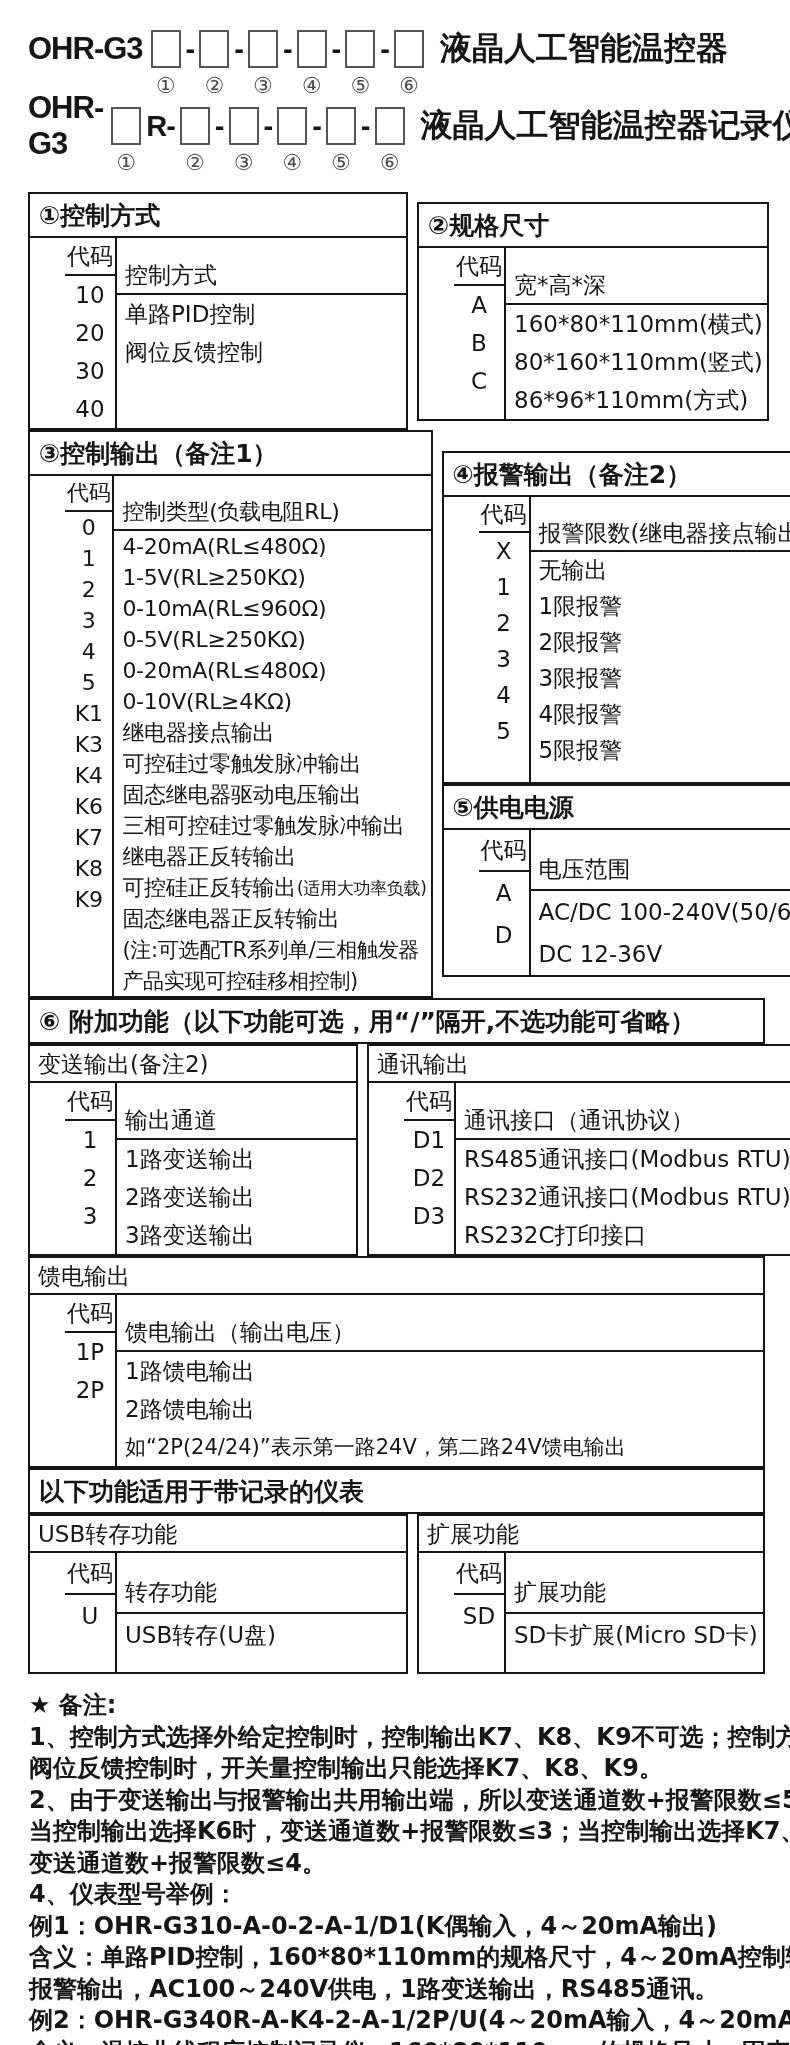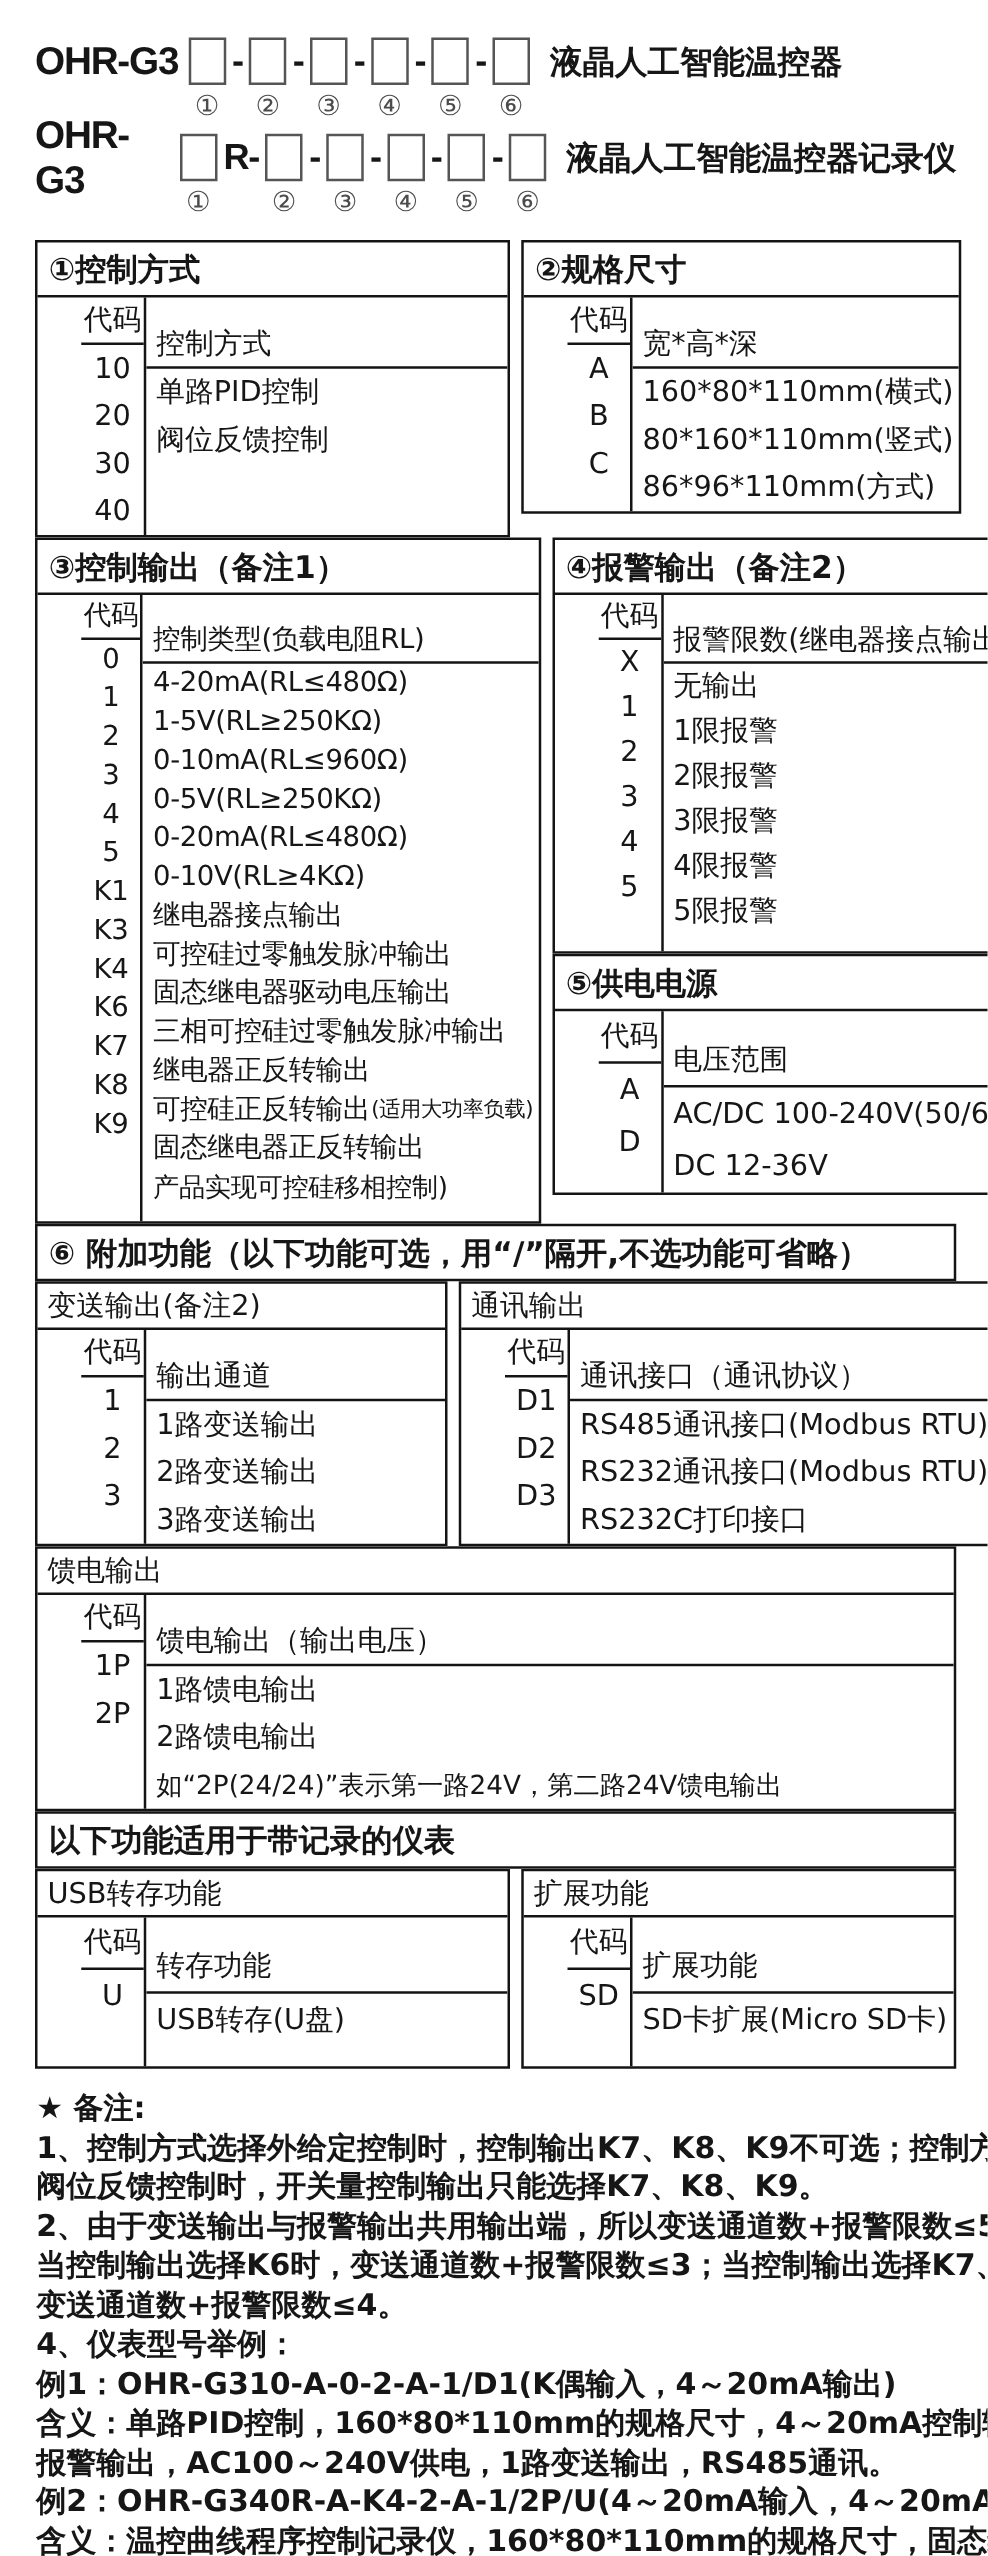--- a/index.html
+++ b/index.html
@@ -16,25 +16,25 @@
   .model-header { margin-bottom:14px; }
   .model-line { display:flex; align-items:center; }
   .munit { display:flex; flex-direction:column; align-items:center; }
   .mtop { height:50px; display:flex; align-items:center; }
   .mnum { height:27px; font-size:22px; color:#4c4c4c; line-height:24px; }
   .prefix { font-family:"Liberation Sans","DejaVu Sans",sans-serif; font-weight:bold;
             font-size:31px; letter-spacing:-1px; padding-right:8px; }
   .mbox { display:inline-block; width:30px; height:38px; border:2px solid #555; background:#fff; }
   .sepcell { font-family:"Liberation Sans","DejaVu Sans",sans-serif; font-weight:bold;
              font-size:29px; padding:0 5px; letter-spacing:-1px; }
-  .mdesc { font-size:26px; font-weight:600; padding-left:16px; white-space:nowrap; }
+  .mdesc { font-size:32px; font-weight:600; padding-left:16px; white-space:nowrap; }
 
   
   .seltable { width:737px; }
-  .cols { display:flex; align-items:flex-start; gap:9px; }
+  .cols { display:flex; align-items:center; gap:9px; }
   .wL380 { flex:0 0 380px; } .wL330 { flex:0 0 330px; } .wR { flex:1 1 auto; }
   .box { border:2.5px solid #141414; background:#fff; display:flex; flex-direction:column; }
   .sec-title { font-size:25px; font-weight:bold; padding:7px 8px 5px 9px;
                border-bottom:2.5px solid #141414; white-space:nowrap; line-height:30px; }
   .sec-title.noline { border-bottom:none; }
   .sub-title { font-size:23px; padding:4px 8px 3px 8px; border-bottom:2px solid #141414;
                white-space:nowrap; line-height:28px; }
   .tbody { display:flex; flex:1 1 auto; align-items:stretch; }
   .codecol { display:flex; flex-direction:column; border-right:2px solid #141414; flex:0 0 58px;padding-left:35px; }
   .w60 .codecol { flex-basis:60px; } .w64 .codecol { flex-basis:64px; }
@@ -275,20 +275,21 @@
               <div class="tcell tdata">0-5V(RL≥250KΩ)</div>
               <div class="tcell tdata">0-20mA(RL≤480Ω)</div>
               <div class="tcell tdata">0-10V(RL≥4KΩ)</div>
               <div class="tcell tdata">继电器接点输出</div>
               <div class="tcell tdata">可控硅过零触发脉冲输出</div>
               <div class="tcell tdata">固态继电器驱动电压输出</div>
               <div class="tcell tdata">三相可控硅过零触发脉冲输出</div>
               <div class="tcell tdata">继电器正反转输出</div>
               <div class="tcell tdata">可控硅正反转输出<span class="small">(适用大功率负载)</span></div>
               <div class="tcell tdata">固态继电器正反转输出</div>
+              <div class="tcell tdata note-row">(注:可选配TR系列单/三相触发器</div>
               <div class="tcell tdata note-row">产品实现可控硅移相控制)</div>
               <div class="tfill"></div>
             </div>
           </div>
       </div>
       <div class="colstack wR">
         <div class="box sec45">
           <div class="sec-title">④报警输出（备注2）</div>
           <div class="tbody">
               <div class="codecol">

